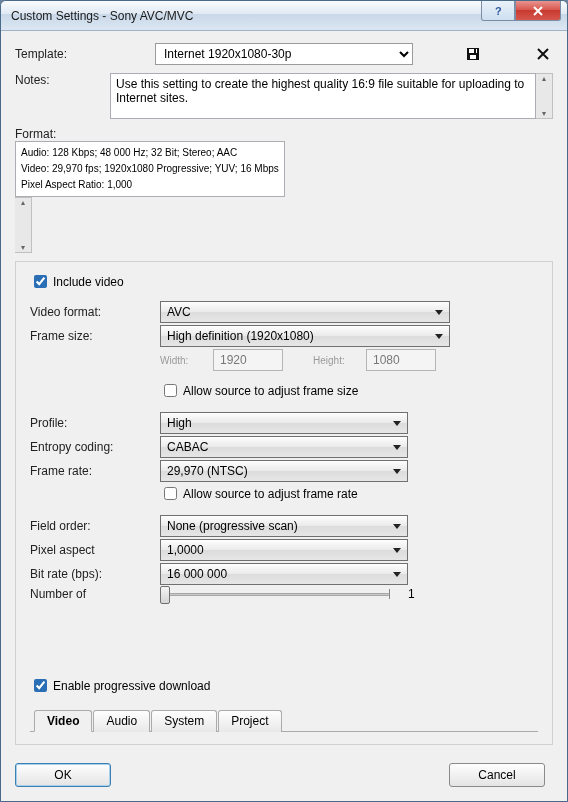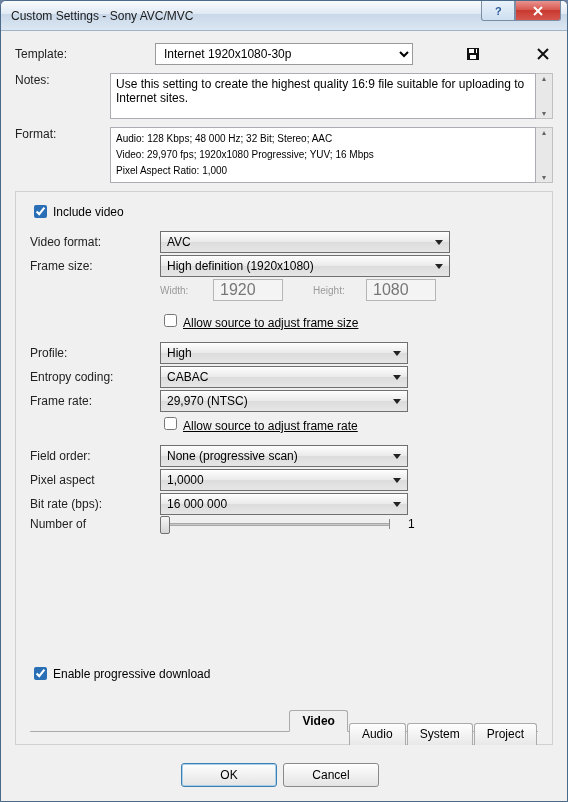--- a/index.html
+++ b/index.html
@@ -81,21 +81,21 @@
     resize:none; font-family:inherit;
     position:relative;
   }
   .notes-wrap {display:flex; align-items:flex-start; margin-bottom:8px;}
   .notes-scroll {
     width:17px; height:46px; background:#e8e8e8;
     border:1px solid #c0c0c0; border-left:none;
     display:flex; flex-direction:column; justify-content:space-between;
     font-size:8px; color:#666; text-align:center;
   }
-  .format-block { display:flex; align-items:flex-start; margin-bottom:8px;}
+  .format-block { display:flex; align-items:flex-start; margin-bottom:8px;flex-direction:column;}
   .format-text {
     flex:1; background:#fff; border:1px solid #abadb3;
     padding:3px 5px; font-size:10px; line-height:16px;
     height:56px;
   }
   .group {
     border:1px solid #d0d0d0; background:#f0f0f0;
     padding:10px 14px 12px 14px; margin-bottom:6px;
     flex:1; display:flex; flex-direction:column;
   }
@@ -114,40 +114,40 @@
   .combo::after {
     content:""; position:absolute; right:6px; top:8px;
     border-left:4px solid transparent; border-right:4px solid transparent;
     border-top:5px solid #222;
   }
   .subrow { display:flex; align-items:center; margin-left:130px; margin-bottom:10px; gap:8px;}
   .sublbl { color:#9a9a9a; width:45px; font-size:10px;}
   .numbox {
     width:70px; height:22px; border:1px solid #b5b5b5;
     background:#f4f4f4; color:#777; padding:0 6px;
-    display:flex; align-items:center; font-size:16px;
-  }
-  .chk-inline { display:flex; align-items:flex-end; margin-left:130px; margin-bottom:12px;text-decoration:underline;}
+    display:flex; align-items:center; font-size:12px;
+  }
+  .chk-inline { display:flex; align-items:center; margin-left:130px; margin-bottom:12px;}
   .chk-inline input { margin-right:6px; width:13px; height:13px;}
   .slider-row { display:flex; align-items:center; margin-bottom:6px;}
   .slider-wrap { width:230px; display:flex; align-items:center; position:relative;}
   .slider-track { flex:1; height:3px; background:#c8c8c8; border:1px solid #a8a8a8; border-radius:2px;}
   .slider-thumb { position:absolute; left:0; top:-7px; width:10px; height:18px; background:linear-gradient(#f5f5f5,#d5d5d5); border:1px solid #707070; border-radius:2px;}
   .slider-tick-end { position:absolute; right:0; top:-4px; width:1px; height:10px; background:#888;}
   .slider-val { margin-left:18px;}
   .spacer { flex:1;}
-  .tabs { display:flex; margin-top:22px; border-bottom:1px solid #ababab; padding-left:4px;justify-content:flex-end;}
+  .tabs { display:flex; margin-top:10px; border-bottom:1px solid #ababab; padding-left:4px;}
   .tab {
     padding:3px 12px; border:1px solid #ababab; border-bottom:none;
     background:linear-gradient(#fefefe,#e8e8e8); margin-right:1px;
     border-radius:3px 3px 0 0; font-size:12px; cursor:pointer;
-    position:relative; top:14px;
+    position:relative; top:1px;
   }
   .tab.active { background:#f0f0f0; font-weight:bold; border-bottom:1px solid #f0f0f0; top:1px;}
-  .footer { display:flex; justify-content:center; gap:6px; padding:12px 8px 4px 0;}
+  .footer { display:flex; justify-content:space-between; gap:6px; padding:12px 8px 4px 0;}
   .btn {
     width:96px; height:24px; border:1px solid #8a8a8a;
     background:linear-gradient(#fefefe,#e4e4e4); border-radius:3px;
     font-size:12px; cursor:pointer;
   }
   .btn.primary { border:1px solid #3c7fb1; box-shadow:0 0 0 1px #a6d0ec inset;}
 </style>
 </head>
 <body>
 

